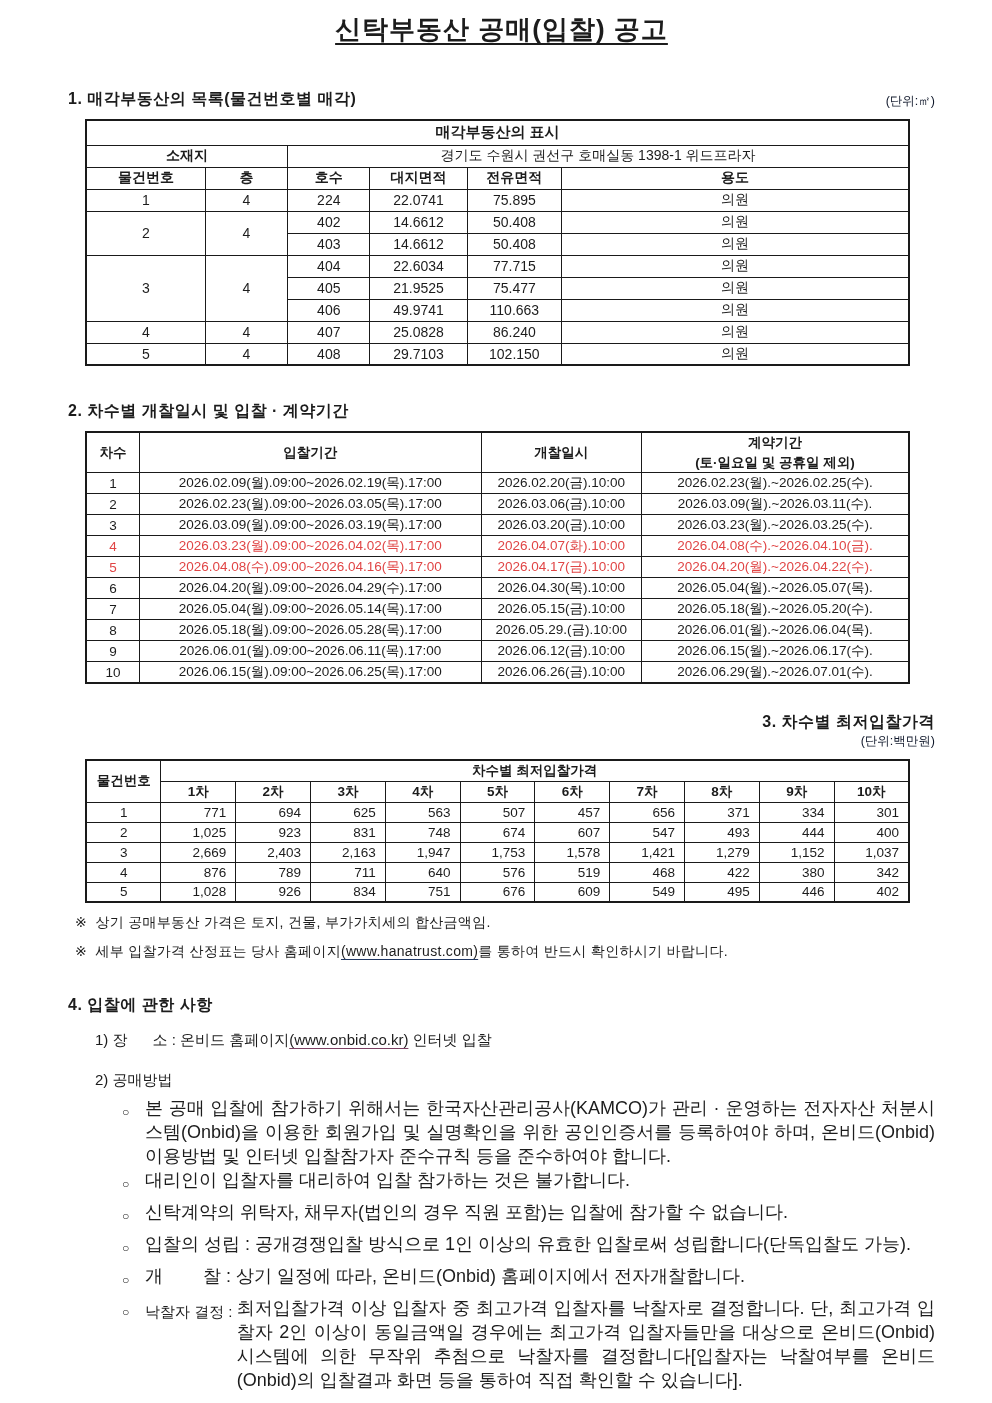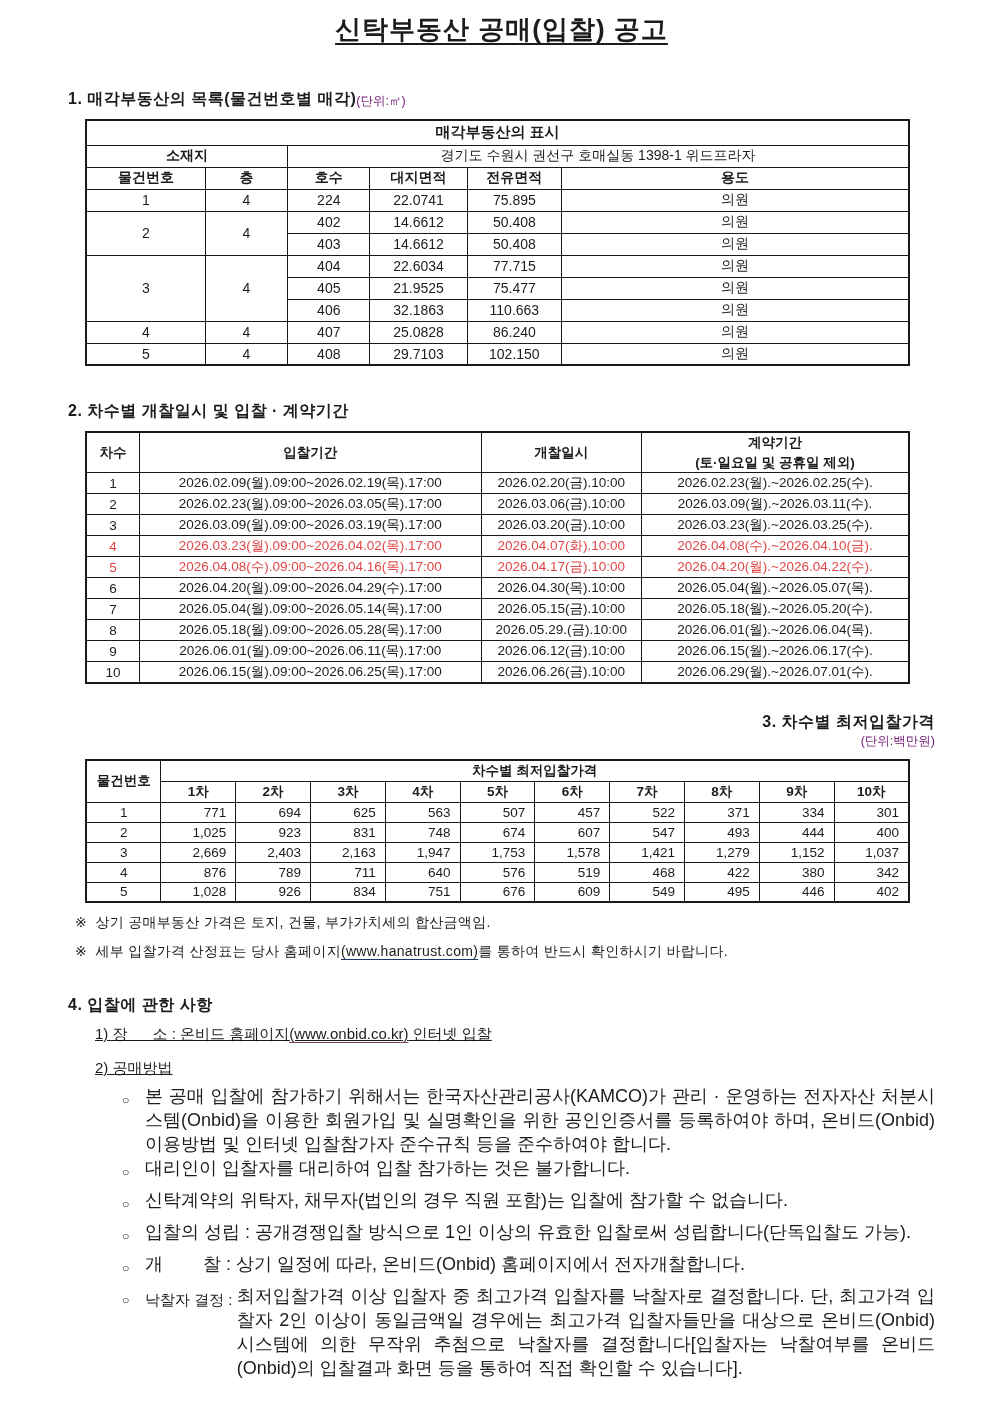--- a/index.html
+++ b/index.html
@@ -11,24 +11,24 @@
   }
   .page { padding: 10px 57px 0 68px; }
 
   .doc-title {
     text-align: center; font-size: 26px; font-weight: bold;
     text-decoration: underline; text-underline-offset: 5px;
     letter-spacing: 1px; margin: 2px 0 0 0;
   }
 
   .sec-head-row {
-    display: flex; justify-content: flex-start; align-items: flex-end;
+    display: flex; justify-content: space-between; align-items: flex-end;
   }
   .sec-heading { font-size: 16px; font-weight: bold; letter-spacing: 0.5px; }
-  .unit-label { font-size: 12.5px; color: #701a75; }
+  .unit-label { font-size: 12.5px; color: #0f172a; }
 
   .mt-s1 { margin-top: 42px; }
   .mt-s2 { margin-top: 35px; }
   .mt-s3 { margin-top: 28px; flex-direction: column; }
   .mt-s4 { margin-top: 34px; }
 
   table {
     border-collapse: collapse; table-layout: fixed;
     width: 825px; margin: 9px 0 0 17px;
     font-size: 14px;
@@ -60,21 +60,21 @@
   .link {
     color: inherit; text-decoration: underline;
     text-underline-offset: 3px; cursor: pointer;
   }
   .link-navy { text-decoration-color: var(--link-navy, #203864); }
   .link-purple { text-decoration-color: var(--link-purple, #7b3f62); }
 
   
   .s4-item {
     margin-left: 27px; font-size: 15px; line-height: 32px;
-    white-space: pre-wrap; margin-top: 2px; text-decoration: underline;
+    white-space: pre-wrap; margin-top: 8px;
   }
   .s4-bullets { margin-left: 52px; }
   .s4-bullet-row { display: flex; align-items: flex-start; margin-top: 0; }
   .s4-marker {
     flex: 0 0 25px; font-size: 12px; line-height: 32px; text-align: left;
     padding-left: 2px;
   }
   .s4-label { flex: 0 0 auto; white-space: pre; font-size: 15px; line-height: 32px; }
   .s4-text {
     flex: 1 1 auto; font-size: 18px; line-height: 24px;
@@ -151,21 +151,21 @@
           <td>의원</td>
         </tr>
         <tr>
           <td>405</td>
           <td>21.9525</td>
           <td>75.477</td>
           <td>의원</td>
         </tr>
         <tr>
           <td>406</td>
-          <td>32.1863</td>
+          <td>49.9741</td>
           <td>110.663</td>
           <td>의원</td>
         </tr>
         <tr>
           <td rowspan="1">4</td>
           <td rowspan="1">4</td>
           <td>407</td>
           <td>25.0828</td>
           <td>86.240</td>
           <td>의원</td>
@@ -306,21 +306,21 @@
     </thead>
     <tbody id="t3-body">
         <tr>
           <td>1</td>
           <td class="num">771</td>
           <td class="num">694</td>
           <td class="num">625</td>
           <td class="num">563</td>
           <td class="num">507</td>
           <td class="num">457</td>
-          <td class="num">522</td>
+          <td class="num">656</td>
           <td class="num">371</td>
           <td class="num">334</td>
           <td class="num">301</td>
         </tr>
         <tr>
           <td>2</td>
           <td class="num">1,025</td>
           <td class="num">923</td>
           <td class="num">831</td>
           <td class="num">748</td>

